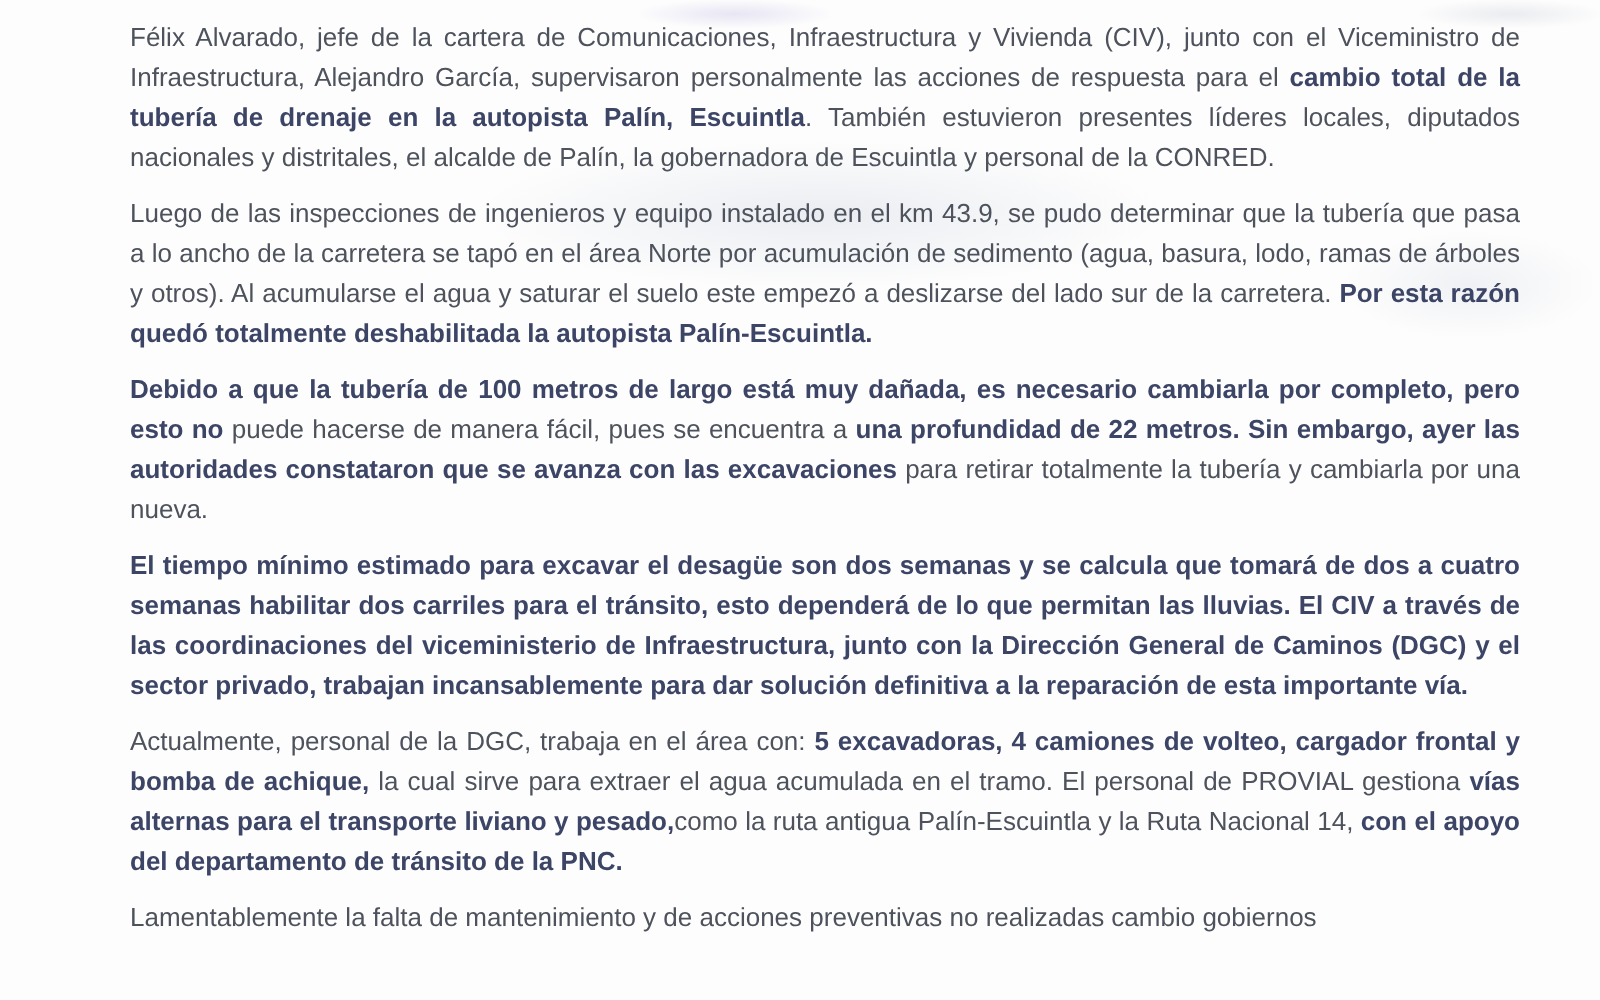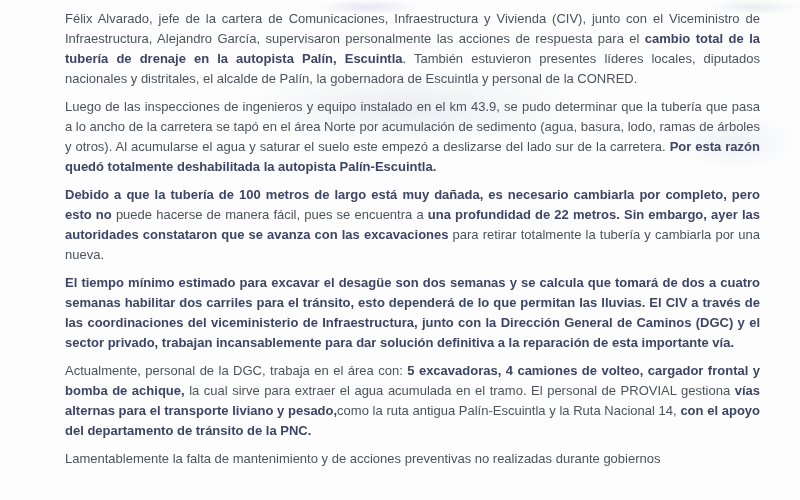--- a/index.html
+++ b/index.html
@@ -76,16 +76,16 @@
     <p class="para"><span class="r">Félix Alvarado, jefe de la cartera de Comunicaciones, Infraestructura y Vivienda (CIV), junto con el Viceministro de Infraestructura,  Alejandro García, supervisaron personalmente  las acciones de respuesta para el </span><span class="r b">cambio total de la tubería de drenaje  en la autopista Palín, Escuintla</span><span class="r">. También estuvieron presentes líderes locales, diputados nacionales y distritales, el alcalde de Palín, la gobernadora de Escuintla y personal  de la CONRED.</span></p>
 
     <p class="para"><span class="r">Luego de las inspecciones de ingenieros y equipo instalado en el km 43.9, se pudo determinar que la tubería que pasa a lo ancho de la carretera se tapó en el área Norte por acumulación de sedimento (agua, basura, lodo, ramas de árboles y otros).  Al acumularse el  agua y saturar el suelo este empezó a deslizarse del lado sur de la carretera. </span><span class="r b">Por esta razón quedó totalmente deshabilitada la autopista Palín-Escuintla.</span></p>
 
     <p class="para"><span class="r b">Debido a que la tubería de 100 metros de largo está muy dañada, es necesario cambiarla por completo, pero esto no </span><span class="r">puede hacerse de manera fácil, pues se encuentra a  </span><span class="r b">una profundidad de 22 metros. Sin embargo, ayer las autoridades constataron que se  avanza con las excavaciones </span><span class="r">para retirar totalmente la tubería y cambiarla por una nueva.</span></p>
 
     <p class="para"><span class="r b">El tiempo mínimo estimado  para excavar el desagüe son dos semanas y se calcula que tomará de dos a cuatro semanas habilitar dos carriles para el tránsito, esto dependerá de lo que permitan las lluvias. El CIV a través de las coordinaciones del viceministerio de Infraestructura, junto con la Dirección General de Caminos (DGC) y el sector privado, trabajan incansablemente para dar solución definitiva a la reparación de esta importante vía.</span></p>
 
     <p class="para"><span class="r">Actualmente, personal de la DGC, trabaja en el área con: </span><span class="r b">5  excavadoras, 4 camiones de volteo, cargador frontal y bomba de achique,</span><span class="r"> la cual sirve para extraer el agua acumulada en el tramo. El personal de PROVIAL gestiona </span><span class="r b">vías alternas para el transporte liviano y pesado,</span><span class="r">como la ruta antigua Palín-Escuintla y la Ruta Nacional 14, </span><span class="r b">con el apoyo del departamento de tránsito de la PNC.</span></p>
 
-    <p class="para"><span class="r">Lamentablemente la falta de mantenimiento y de acciones preventivas no realizadas durante gobiernos</span></p>
+    <p class="para"><span class="r">Lamentablemente la falta de mantenimiento y de acciones preventivas no realizadas cambio gobiernos</span></p>
 
   </div>
 </div>
 
 </body></html>

